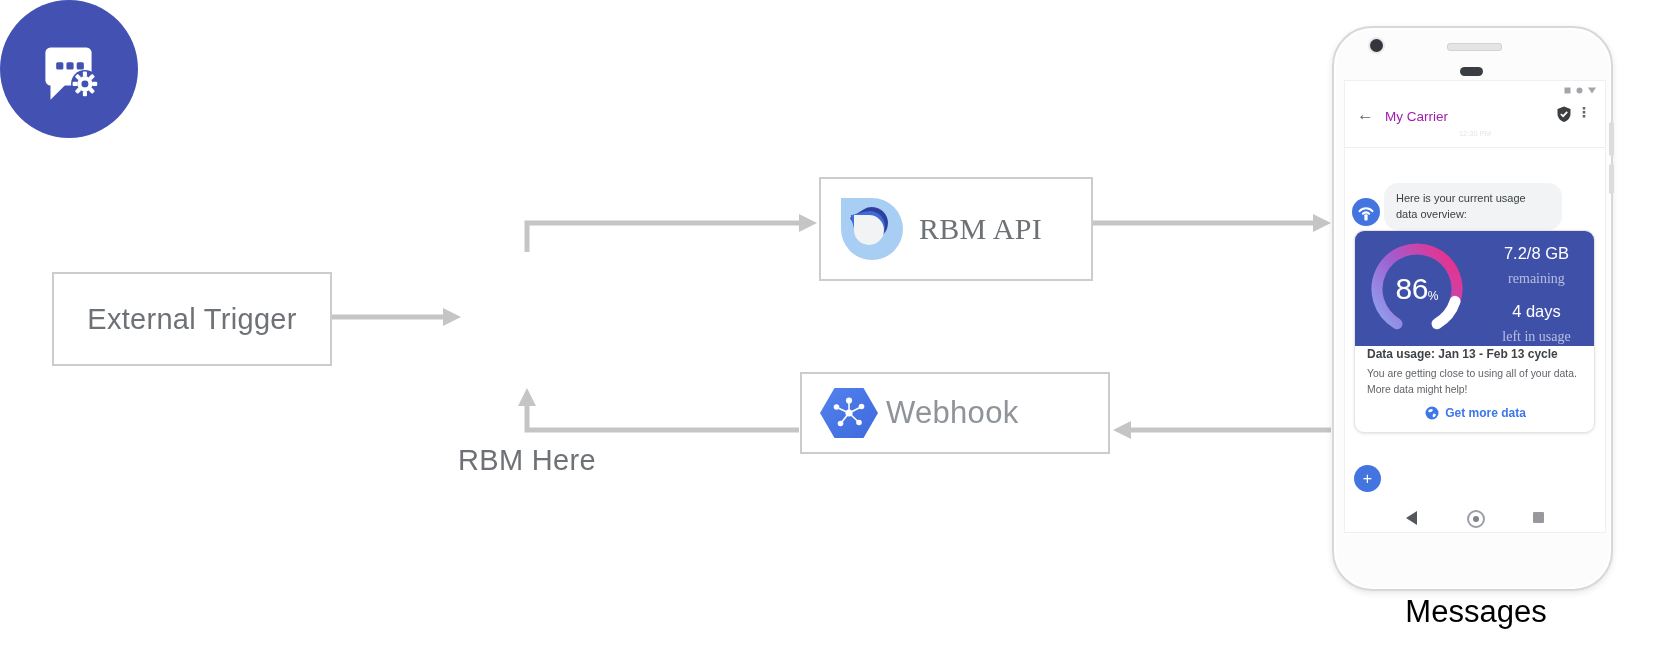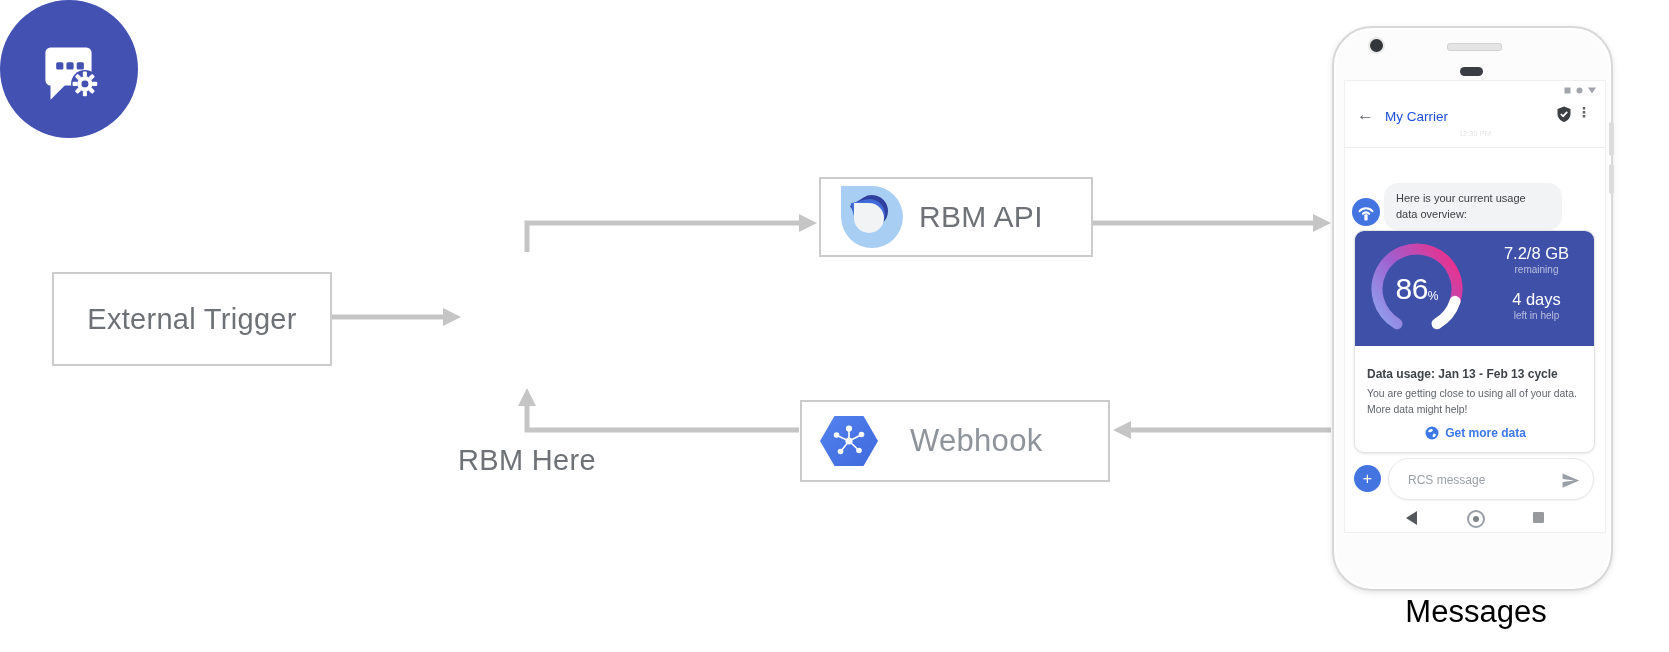--- a/index.html
+++ b/index.html
@@ -6,22 +6,22 @@
   body{width:1669px;height:652px;position:relative;overflow:hidden;
        font-family:"Liberation Sans","DejaVu Sans",sans-serif;}
   .abs{position:absolute;}
 
   
   #connectors{position:absolute;left:0;top:0;z-index:1;}
   .dbox{position:absolute;z-index:2;background:#fff;border:2px solid #cccccc;
         display:flex;align-items:center;color:#6e7276;}
   .dlabel{font-size:29px;font-weight:300;letter-spacing:.3px;color:#6e7276;}
   #ext-box{left:52px;top:272px;width:276px;height:90px;justify-content:center;}
-  #api-box{left:819px;top:177px;width:274px;height:80px;padding-left:20px;gap:16px;box-sizing:border-box;}
-  #hook-box{left:800px;top:400px;width:310px;height:82px;padding-left:18px;gap:32px;box-sizing:border-box;}
+  #api-box{left:819px;top:177px;width:274px;height:104px;padding-left:20px;gap:16px;box-sizing:border-box;font-family:Liberation Serif, serif;}
+  #hook-box{left:800px;top:372px;width:310px;height:82px;padding-left:18px;gap:8px;box-sizing:border-box;}
   #hook-box .dlabel{color:#8f949a;font-size:31px;}
   #api-box .dlabel{font-size:30px;}
   #agent-circle{left:458px;top:248px;width:138px;height:138px;border-radius:50%;
         background:#4351b3;z-index:2;display:flex;align-items:center;justify-content:center;}
   #agent-label{left:407px;top:444px;width:240px;text-align:center;z-index:2;}
   #phone-caption{left:1376px;top:594px;width:200px;text-align:center;z-index:2;
         font-size:31px;font-weight:300;color:#000000;}
 
   
   #phone{left:1332px;top:26px;width:281px;height:565px;z-index:2;background:#fcfcfc;
@@ -31,44 +31,44 @@
           box-shadow:0 0 0 2px #e9e9e9;}
   #speaker{left:113px;top:15px;width:53px;height:6px;border-radius:3px;background:#e4e4e4;border:1px solid #d2d2d2;}
   #earpiece{left:126px;top:39px;width:23px;height:9px;border-radius:5px;background:#3a3d41;}
   .sidebtn{left:275px;width:5px;background:#dcdcdc;border-radius:2px;}
   #screen{left:10px;top:52px;width:260px;height:451px;background:#ffffff;border:1px solid #f0f0f0;
           box-sizing:content-box;overflow:hidden;}
 
   
   #statusrow{right:9px;top:6px;display:flex;gap:5px;align-items:center;}
   #back-icon{left:12px;top:25px;font-size:17px;color:#5f6368;line-height:1;}
-  #hdr-title{left:40px;top:28px;font-size:13.5px;color:#1d4ed8;}
+  #hdr-title{left:40px;top:28px;font-size:13.5px;color:#a21caf;}
   #shield{right:33px;top:25px;}
   #menu-dots{right:14px;top:24px;font-size:14px;font-weight:bold;color:#5f6368;letter-spacing:0;line-height:1.1;}
   #timestamp{left:0;top:48px;width:100%;text-align:center;font-size:7.5px;color:rgba(60,64,67,.14);}
   #hdr-divider{left:0;top:66px;width:100%;height:1px;background:#ecedef;}
 
   #avatar{left:7px;top:117px;width:28px;height:28px;border-radius:50%;background:#4374e0;
           display:flex;align-items:center;justify-content:center;}
   #bubble{left:39px;top:102px;width:178px;box-sizing:border-box;background:#f1f3f4;border-radius:14px;
           padding:8px 12px;font-size:11px;line-height:1.42;color:#3c4043;}
 
   #card{left:9px;top:149px;width:241px;border-radius:10px;overflow:hidden;background:#fff;
         border:1px solid #e4e4e4;box-shadow:0 1px 3px rgba(0,0,0,.10);box-sizing:border-box;}
   #card-blue{position:relative;height:115px;background:#3f50a9;}
   #gauge{position:absolute;left:10px;top:6px;}
   #gauge-text{position:absolute;left:10px;top:6px;width:104px;height:104px;display:flex;
               align-items:center;justify-content:center;color:#fff;}
   #gauge-text .big{font-size:30px;font-weight:300;letter-spacing:-.5px;}
   #gauge-text .pct{font-size:12px;margin-top:14px;}
   #card-figs{position:absolute;left:130px;right:6px;top:13px;text-align:center;color:#fff;}
   .fig-v{font-size:16.5px;font-weight:normal;}
-  .fig-l{font-size:10px;color:rgba(255,255,255,.62);margin-top:1px;}
+  .fig-l{font-size:14px;color:rgba(255,255,255,.62);margin-top:8px;font-family:Liberation Serif, serif;}
   .fig-gap{height:15px;}
-  #card-white{padding:1px 10px 12px 12px;margin-top:20px;}
+  #card-white{padding:1px 10px 12px 12px;}
   #cw-title{font-size:12px;font-weight:bold;color:#3f4347;white-space:nowrap;}
   .cw-body{font-size:10.4px;color:#5f6368;line-height:1.5;white-space:nowrap;}
   #cw-body1{margin-top:5px;}
   #cta-row{margin-top:9px;display:flex;align-items:center;justify-content:center;gap:6px;cursor:pointer;}
   #cta-label{font-size:12px;font-weight:600;color:#3d77e8;}
 
   #plus-btn{left:9px;top:384px;width:27px;height:27px;border-radius:50%;background:#4374e0;
             color:#fff;display:flex;align-items:center;justify-content:center;font-size:16px;line-height:1;}
   #pill{left:43px;top:377px;width:206px;height:42px;border-radius:21px;background:#fff;
         border:1px solid #e7e9ec;box-shadow:0 1px 2px rgba(0,0,0,.06);box-sizing:border-box;}
@@ -231,47 +231,41 @@
         </svg>
         <div id="gauge-text">
           <span class="big">86</span>
           <span class="pct">%</span>
         </div>
         <div id="card-figs">
           <div class="fig-v">7.2/8 GB</div>
           <div class="fig-l">remaining</div>
           <div class="fig-gap"></div>
           <div class="fig-v">4 days</div>
-          <div class="fig-l">left in help</div>
+          <div class="fig-l">left in usage</div>
         </div>
       </div>
       <div id="card-white">
         <div id="cw-title">Data usage: Jan 13 - Feb 13 cycle</div>
         <div id="cw-body1" class="cw-body">You are getting close to using all of your data.</div>
         <div class="cw-body">More data might help!</div>
         <div id="cta-row">
           <svg width="14" height="14" viewBox="0 0 14 14">
             <circle cx="7" cy="7" r="6.5" fill="#3d77e8"></circle>
             <path d="M3 5.2 Q4.5 2.6 7.4 3.2 Q8.6 4.2 7 5.4 Q5.2 6.6 3.8 6 Z" fill="#ffffff"></path>
             <path d="M8.6 7.4 Q10.8 7.2 11 9 Q10 11.4 7.8 11.2 Q7 9 8.6 7.4 Z" fill="#ffffff"></path>
           </svg>
           <span id="cta-label">Get more data</span>
         </div>
       </div>
     </div>
 
     <div id="plus-btn" class="abs">
       <span>+</span>
     </div>
-    <div id="pill" class="abs">
-      <input type="text" placeholder="RCS message" style="">
-      <svg id="send" width="19" height="19" viewBox="0 0 24 24">
-        <path d="M2 21 L23 12 L2 3 L2 10 L17 12 L2 14 Z" fill="#9aa0a6"></path>
-      </svg>
-    </div>
 
     <div id="nav-back" class="abs"></div>
     <div id="nav-home" class="abs">
         <i></i>
       </div>
     <div id="nav-recents" class="abs"></div>
   </div>
 </div>
 
 <div id="phone-caption" class="abs">Messages</div>

